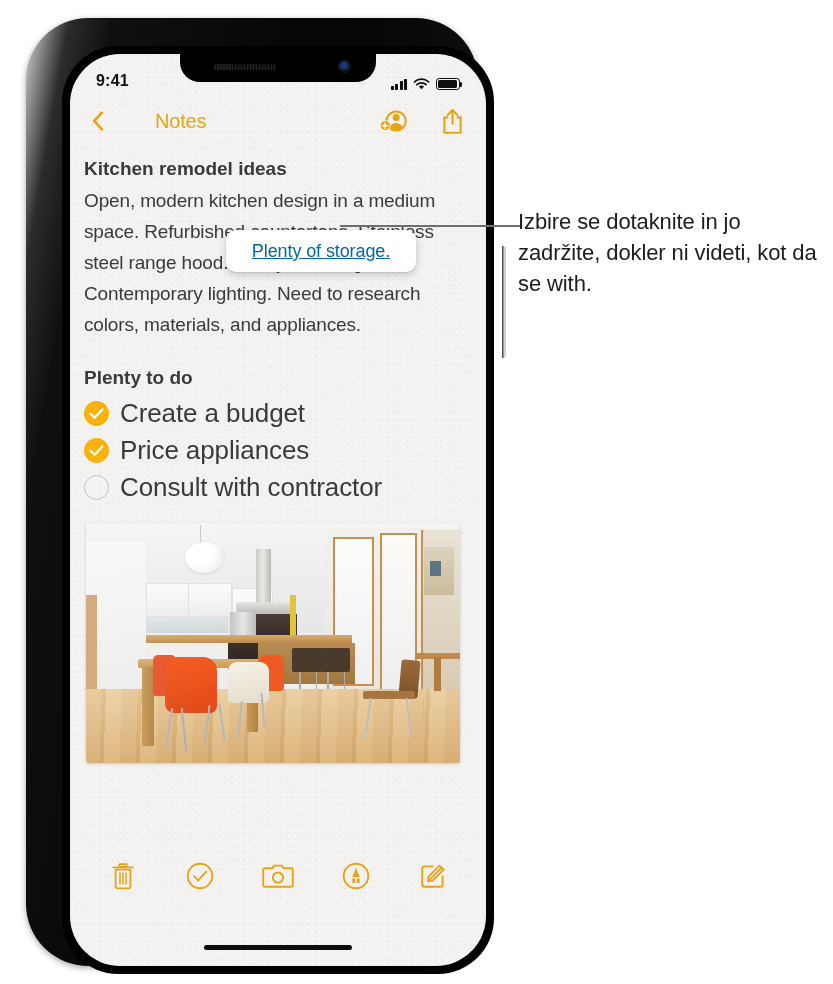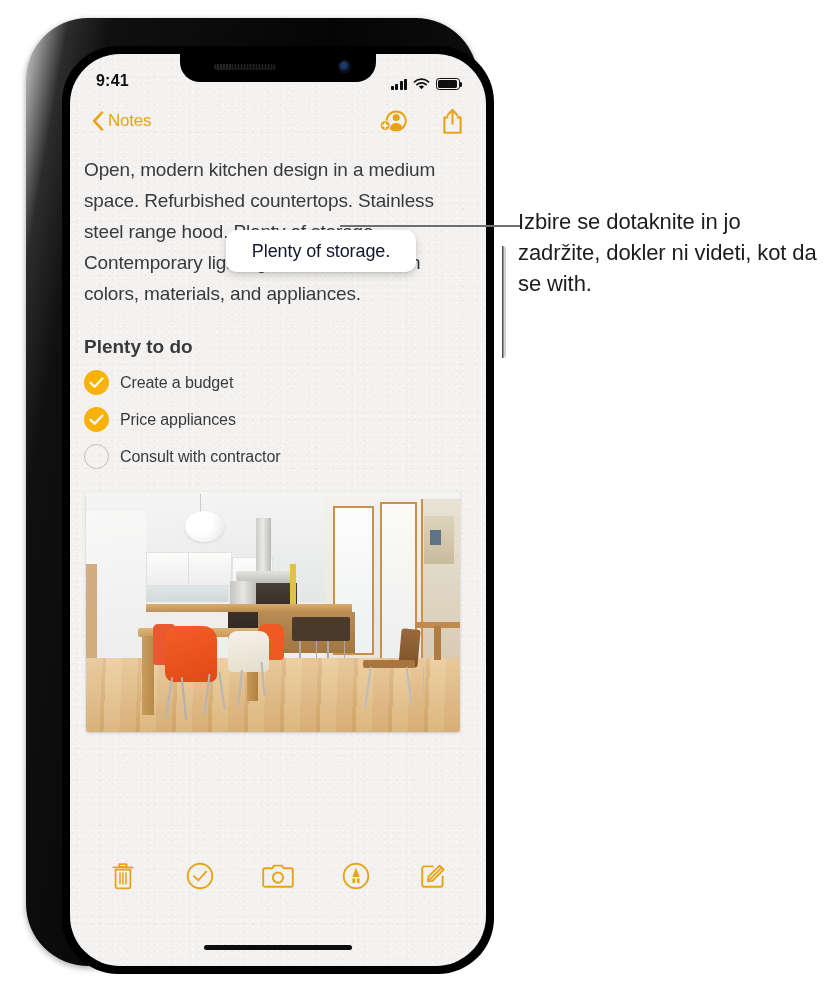--- a/index.html
+++ b/index.html
@@ -85,21 +85,21 @@
   #battery-fill{position:absolute;left:1.2px;top:1.2px;bottom:1.2px;width:18.5px;background:#0f0f0f;border-radius:1.6px;}
 
   
   #nav-bar{
     position:absolute;top:44px;left:0;right:0;height:46px;z-index:25;
     display:flex;align-items:center;justify-content:space-between;
     padding:0 22px;box-sizing:border-box;
   }
   #back-to-notes{display:flex;align-items:center;gap:4px;cursor:pointer;}
   #chevron-left-icon{display:block;width:12px;height:12px;}
-  #back-label{font-size:17px;color:#E8A317;letter-spacing:-.2px;}
+  #back-label{font-size:20px;color:#E8A317;letter-spacing:-.2px;margin-left:47px;}
   #nav-actions{display:flex;align-items:center;gap:34px;}
   .nav-ic{display:block;cursor:pointer;}
 
   
   #note-date{
     position:absolute;top:100px;left:0;right:0;text-align:center;z-index:10;
     font-size:15px;color:#ebe9e6;letter-spacing:.1px;
   }
 
   
@@ -114,21 +114,21 @@
     font-size:19px;color:#3a3a3c;line-height:31px;margin:0;letter-spacing:-.15px;
   }
   #todo-heading{
     font-size:19px;font-weight:bold;color:#3a3a3c;margin:24px 0 3px 0;line-height:28px;
   }
   .todo-row{display:flex;align-items:center;gap:11px;height:37px;cursor:pointer;}
   .todo-box{width:25px;height:25px;border-radius:50%;flex:0 0 auto;position:relative;}
   .todo-box.done{background:#F8B20B;}
   .todo-box.open{border:1.6px solid #c3c1bd;box-sizing:border-box;background:transparent;}
   .todo-check{position:absolute;left:0;top:0;width:25px;height:25px;}
-  .todo-label{font-size:16px;color:#3a3a3c;letter-spacing:-.1px;}
+  .todo-label{font-size:26px;color:#3a3a3c;letter-spacing:-.1px;}
 
   
   #note-photo{
     position:relative;margin:17px 0 0 2px;width:374px;height:240px;
     border-radius:3px;overflow:hidden;
     box-shadow:0 1px 3px rgba(0,0,0,.18);
     background:#efeeec;
   }
   .ph{position:absolute;}
 
@@ -145,21 +145,21 @@
     width:148px;height:5.5px;border-radius:3px;background:#0c0c0c;z-index:30;
   }
 
   
   #lift-tooltip{
     position:absolute;left:156px;top:176px;width:190px;height:42px;z-index:35;
     background:#ffffff;border-radius:10px;
     display:flex;align-items:center;justify-content:center;
     box-shadow:0 3px 9px rgba(0,0,0,.17),0 1px 2px rgba(0,0,0,.10);
   }
-  #lift-tooltip-label{font-size:18px;color:#0f172a;letter-spacing:-.1px;}
+  #lift-tooltip-label{font-size:18px;color:#0369a1;letter-spacing:-.1px;text-decoration:underline;}
 
   
   #callout-line{
     position:absolute;left:340px;top:225px;width:180px;height:2px;
     background:#6e6e6e;z-index:60;
   }
   #callout-text{
     position:absolute;left:518px;top:206px;width:310px;z-index:60;
     font-size:22px;line-height:31px;color:#1d1d1f;letter-spacing:-.1px;
   }
@@ -218,20 +218,21 @@
         <svg class="nav-ic" width="23" height="27" viewBox="0 0 23 27">
           <path d="M6.3 9.4H3.4v15.4h16.2V9.4h-2.9" stroke="#E8A317" stroke-width="2.1" fill="none" stroke-linecap="round" stroke-linejoin="round"></path>
           <path d="M11.5 2.2v13.6" stroke="#E8A317" stroke-width="2.1" fill="none" stroke-linecap="round"></path>
           <path d="M6.7 6.9 11.5 2.1l4.8 4.8" stroke="#E8A317" stroke-width="2.1" fill="none" stroke-linecap="round" stroke-linejoin="round"></path>
         </svg>
       </div>
     </div>
 
 
     <div id="note-body">
+      <div id="note-title">Kitchen remodel ideas</div>
       <div id="note-paragraph">Open, modern kitchen design in a medium space. Refurbished countertops. Stainless steel range hood. Plenty of storage. Contemporary lighting. Need to research colors, materials, and appliances.</div>
 
       <div id="todo-heading">Plenty to do</div>
 
       <div class="todo-row">
         <span class="todo-box done">
           <svg class="todo-check" viewBox="0 0 25 25">
             <path d="M6.5 12.8 10.6 16.8 18.4 8.4" stroke="#ffffff" stroke-width="2.2" fill="none" stroke-linecap="round" stroke-linejoin="round"></path>
           </svg>
         </span>

